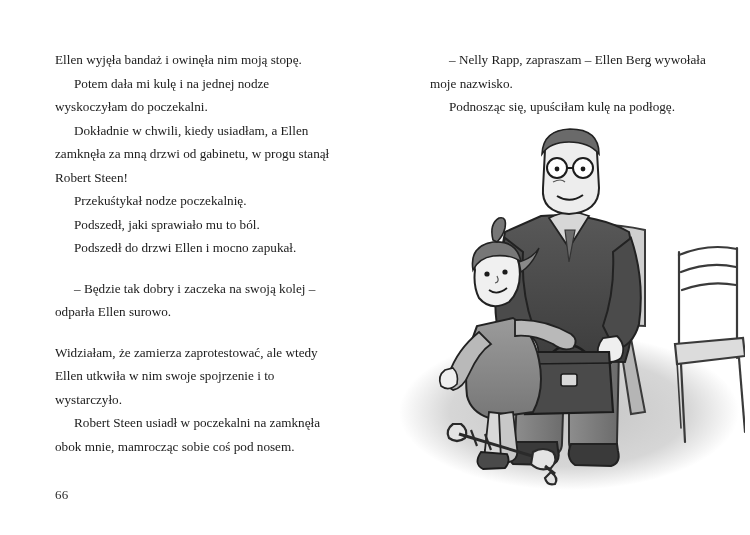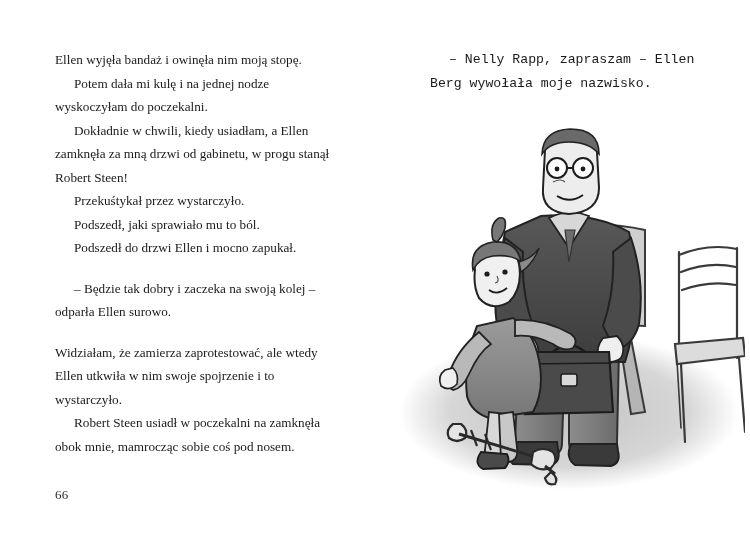--- a/index.html
+++ b/index.html
@@ -27,21 +27,20 @@
     height: 535px;
     box-sizing: border-box;
     padding: 48px 42px 0 55px;
   }
   .page-right {
     position: relative;
     width: 375px;
     height: 535px;
     box-sizing: border-box;
     padding: 48px 40px 6px 55px;
-    font-family: Liberation Mono, monospace;
   }
   .text-block {
     font-size: 13.2px;
     line-height: 1.78;
     text-align: left;
   }
   .para {
     margin: 0;
     text-indent: 19px;
   }
@@ -76,39 +75,40 @@
 </head>
 <body>
 
 <div class="page">
 
   <div class="page-left">
     <div class="text-block">
       <p class="para noindent">Ellen wyjęła bandaż i owinęła nim moją stopę.</p>
       <p class="para">Potem dała mi kulę i na jednej nodze wyskoczyłam do poczekalni.</p>
       <p class="para">Dokładnie w chwili, kiedy usiadłam, a Ellen zamknęła za mną drzwi od gabinetu, w progu stanął Robert Steen!</p>
-      <p class="para">Przekuśtykał przez wystarczyło.</p>
+      <p class="para">Przekuśtykał nodze poczekalnię.</p>
       <p class="para">Podszedł, jaki sprawiało mu to ból.</p>
       <p class="para">Podszedł do drzwi Ellen i mocno zapukał.</p>
 
       <div class="gap-med"></div>
 
       <p class="para">– Będzie tak dobry i zaczeka na swoją kolej – odparła Ellen surowo.</p>
 
       <div class="gap-med"></div>
 
       <p class="para noindent">Widziałam, że zamierza zaprotestować, ale wtedy Ellen utkwiła w nim swoje spojrzenie i to wystarczyło.</p>
       <p class="para">Robert Steen usiadł w poczekalni na zamknęła obok mnie, mamrocząc sobie coś pod nosem.</p>
     </div>
     <div class="folio">66</div>
   </div>
 
   <div class="page-right">
     <div class="text-block">
       <p class="para">– Nelly Rapp, zapraszam – Ellen Berg wywołała moje nazwisko.</p>
+      <p class="para">Podnosząc się, upuściłam kulę na podłogę.</p>
     </div>
 
     <div class="illus-wrap">
       <svg class="illus-svg" viewBox="0 0 352 390" xmlns="http://www.w3.org/2000/svg">
         <defs>
           <radialGradient id="floorShade" cx="50%" cy="50%" r="50%">
             <stop offset="0%" stop-color="#b9b9b9"></stop>
             <stop offset="70%" stop-color="#cfcfcf"></stop>
             <stop offset="100%" stop-color="#ffffff"></stop>
           </radialGradient>

